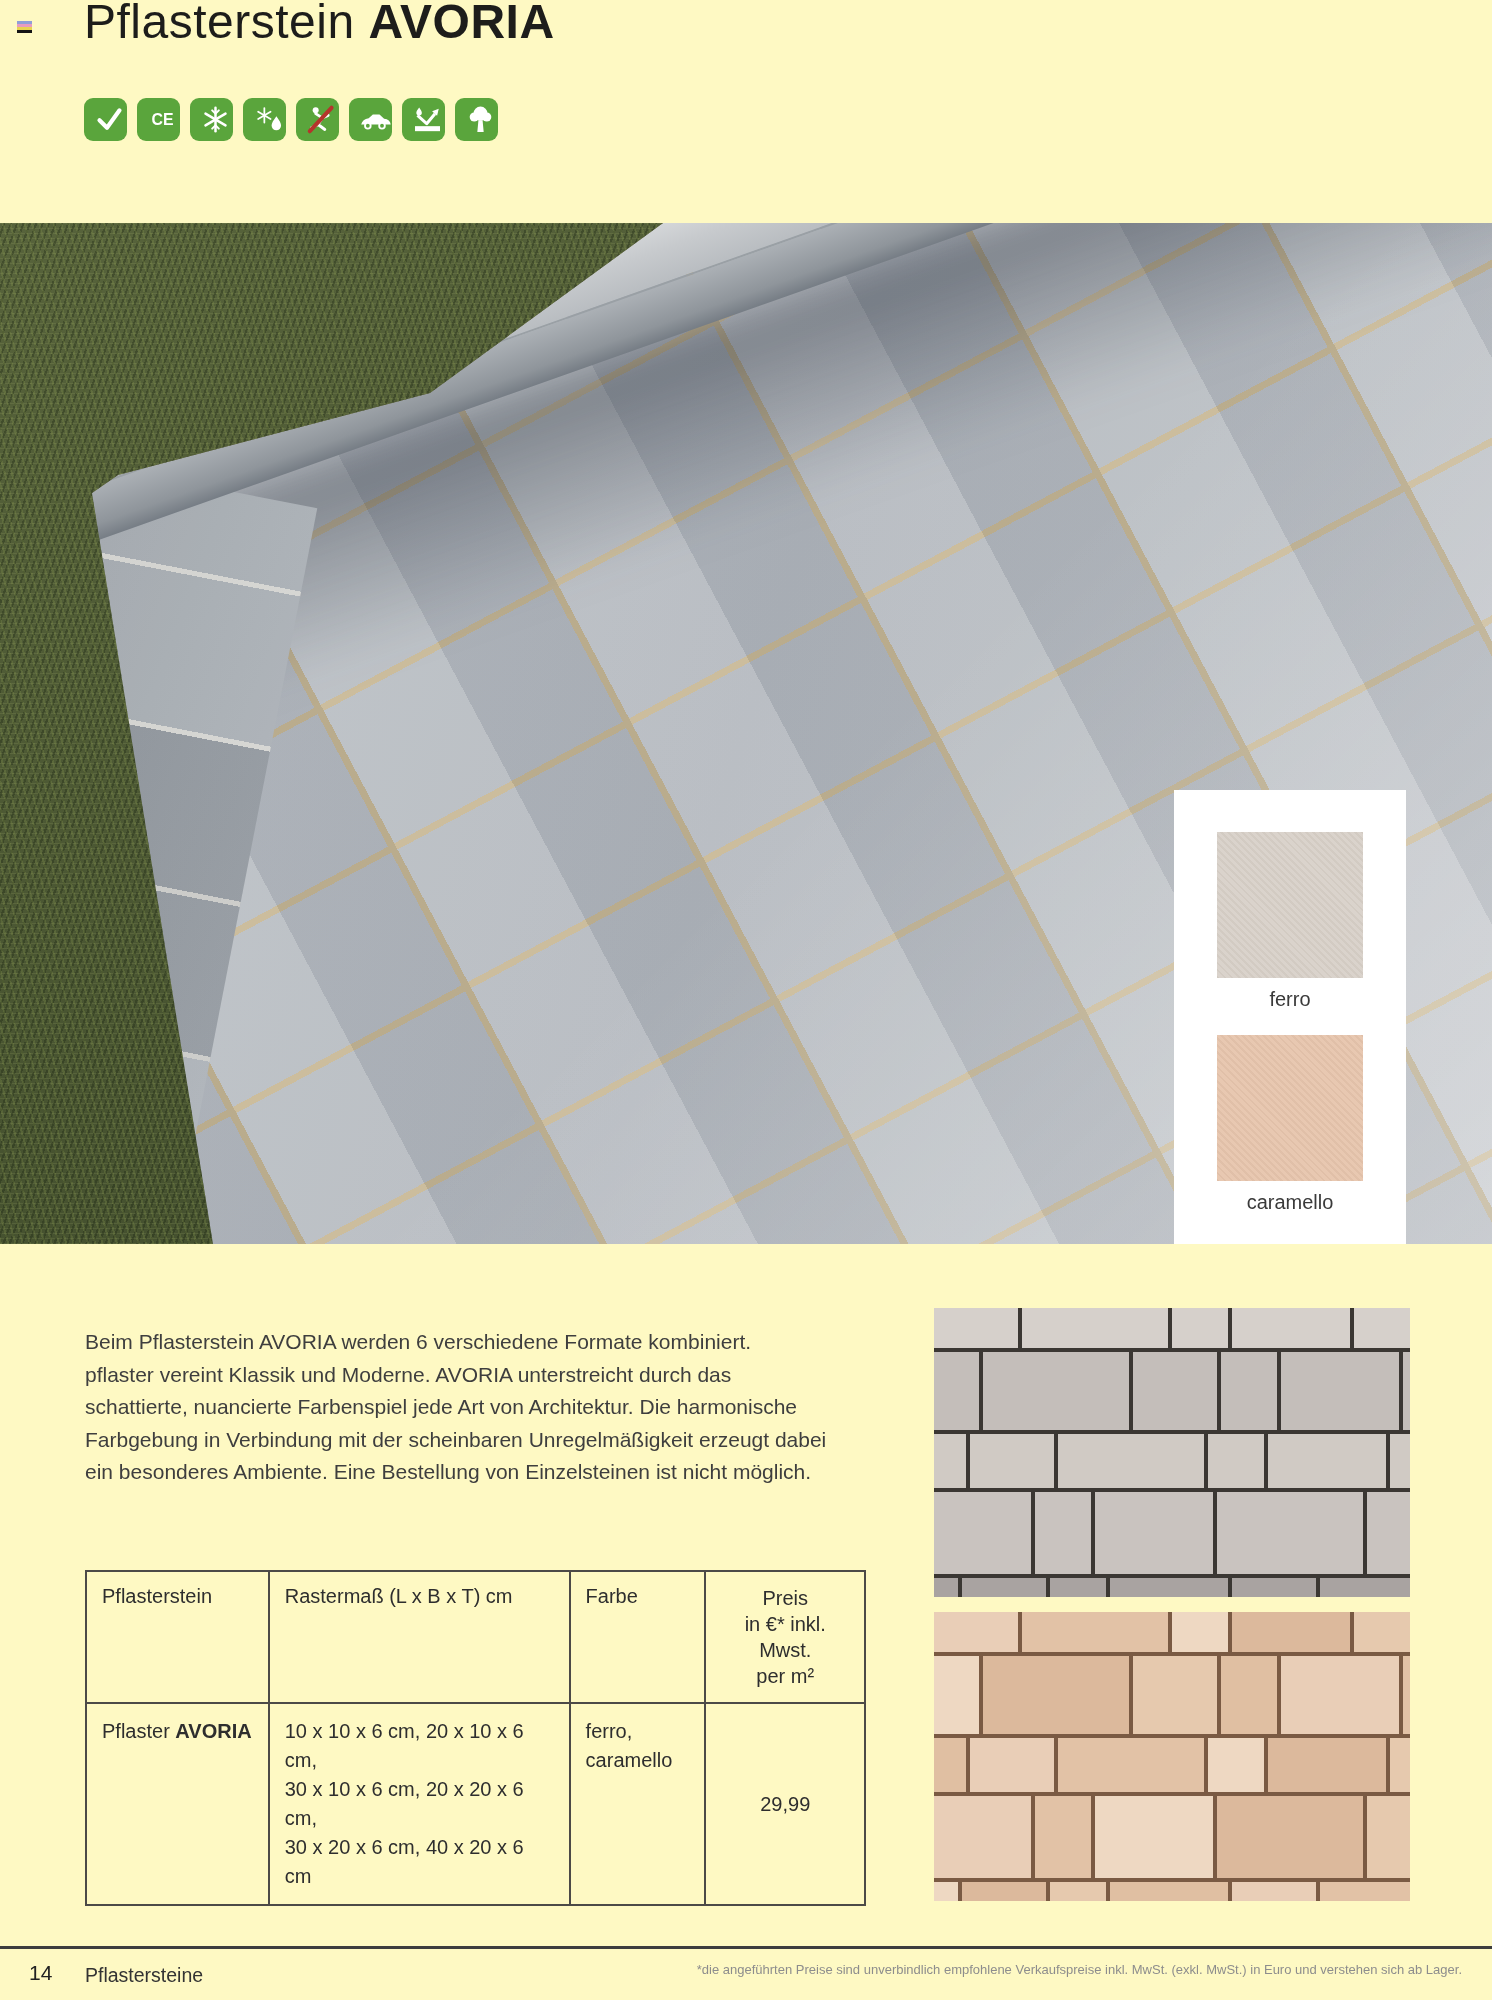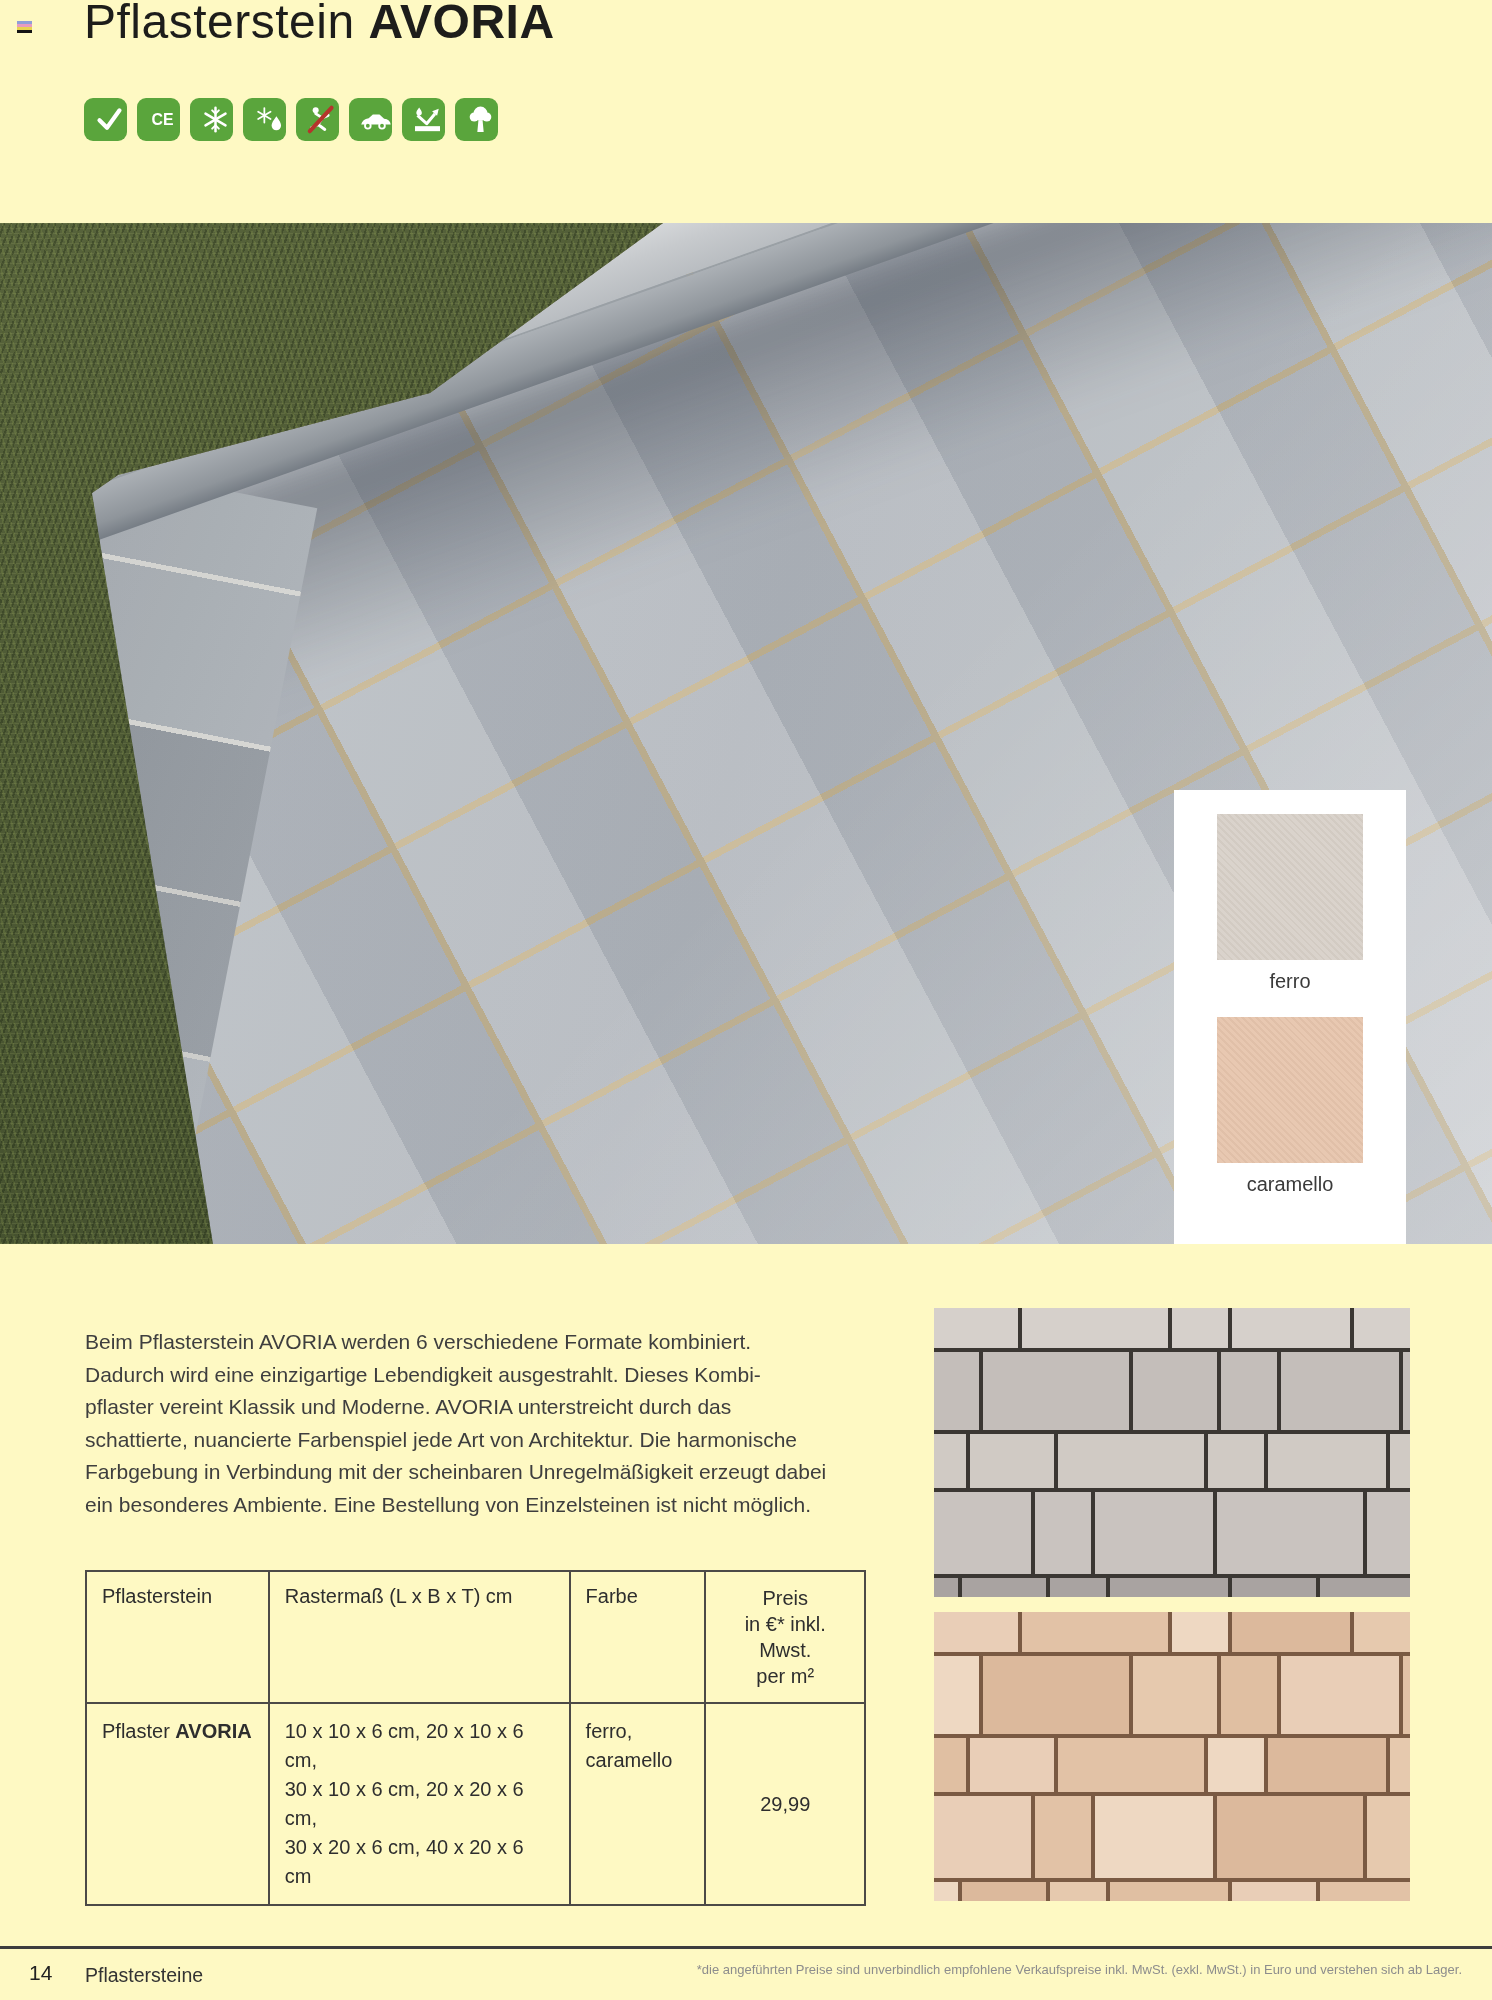--- a/index.html
+++ b/index.html
@@ -51,21 +51,21 @@
     background:
       repeating-linear-gradient(75deg, rgba(150,168,86,.20) 0 2px, rgba(0,0,0,0) 2px 7px),
       repeating-linear-gradient(-70deg, rgba(22,32,14,.30) 0 2px, rgba(0,0,0,0) 2px 6px),
       repeating-linear-gradient(0deg, rgba(178,188,116,.14) 0 1px, rgba(0,0,0,0) 1px 5px),
       linear-gradient(160deg,#57633b,#475330 60%,#3f4b2b);
   }
   .grass-lip { position:absolute; inset:0;
     clip-path:polygon(651px 0, 663px 0, 430px 170px, 118px 252px, 92px 270px, 84px 262px, 424px 160px);
     background:#6b5d3f; opacity:.55; }
 
-  .swatch-box { position:absolute; left:1174px; top:567px; width:232px; height:454px; background:#ffffff; padding-top:24px; text-align:center; }
+  .swatch-box { position:absolute; left:1174px; top:567px; width:232px; height:454px; background:#ffffff; padding-top:42px; text-align:center; }
   .swatch { width:146px; height:146px; margin:0 auto;
     background-image:repeating-linear-gradient(45deg, rgba(120,105,90,.06) 0 2px, rgba(255,255,255,.05) 2px 5px);
   }
   .swatch-label { margin-top:10px; margin-bottom:24px; font-size:20px; color:#3a3a3a; }
 
   
   .description { position:absolute; left:85px; top:1326px; width:820px; font-size:21px; line-height:32.6px; color:#3e3e3e; }
 
   
   .spec-table { position:absolute; left:85px; top:1570px; width:781px; border-collapse:collapse; font-size:20px; color:#2e2e2e; }
@@ -186,21 +186,20 @@
     <div class="swatch-box">
       <div class="swatch" style="background-color: rgb(216, 209, 201);"></div>
       <div class="swatch-label">ferro</div>
       <div class="swatch" style="background-color: rgb(231, 197, 173);"></div>
       <div class="swatch-label">caramello</div>
     </div>
   </div>
 
   <div class="description">
     <div>Beim Pflasterstein AVORIA werden 6 verschiedene Formate kombiniert.</div>
-    <div>Dadurch wird eine einzigartige Lebendigkeit ausgestrahlt. Dieses Kombi-</div>
     <div>pflaster vereint Klassik und Moderne. AVORIA unterstreicht durch das</div>
     <div>schattierte, nuancierte Farbenspiel jede Art von Architektur. Die harmonische</div>
     <div>Farbgebung in Verbindung mit der scheinbaren Unregelmäßigkeit erzeugt dabei</div>
     <div>ein besonderes Ambiente. Eine Bestellung von Einzelsteinen ist nicht möglich.</div>
   </div>
 
   <table class="spec-table">
     <tbody>
         <tr class="hrow">
       <td class="col-product">Pflasterstein</td>

